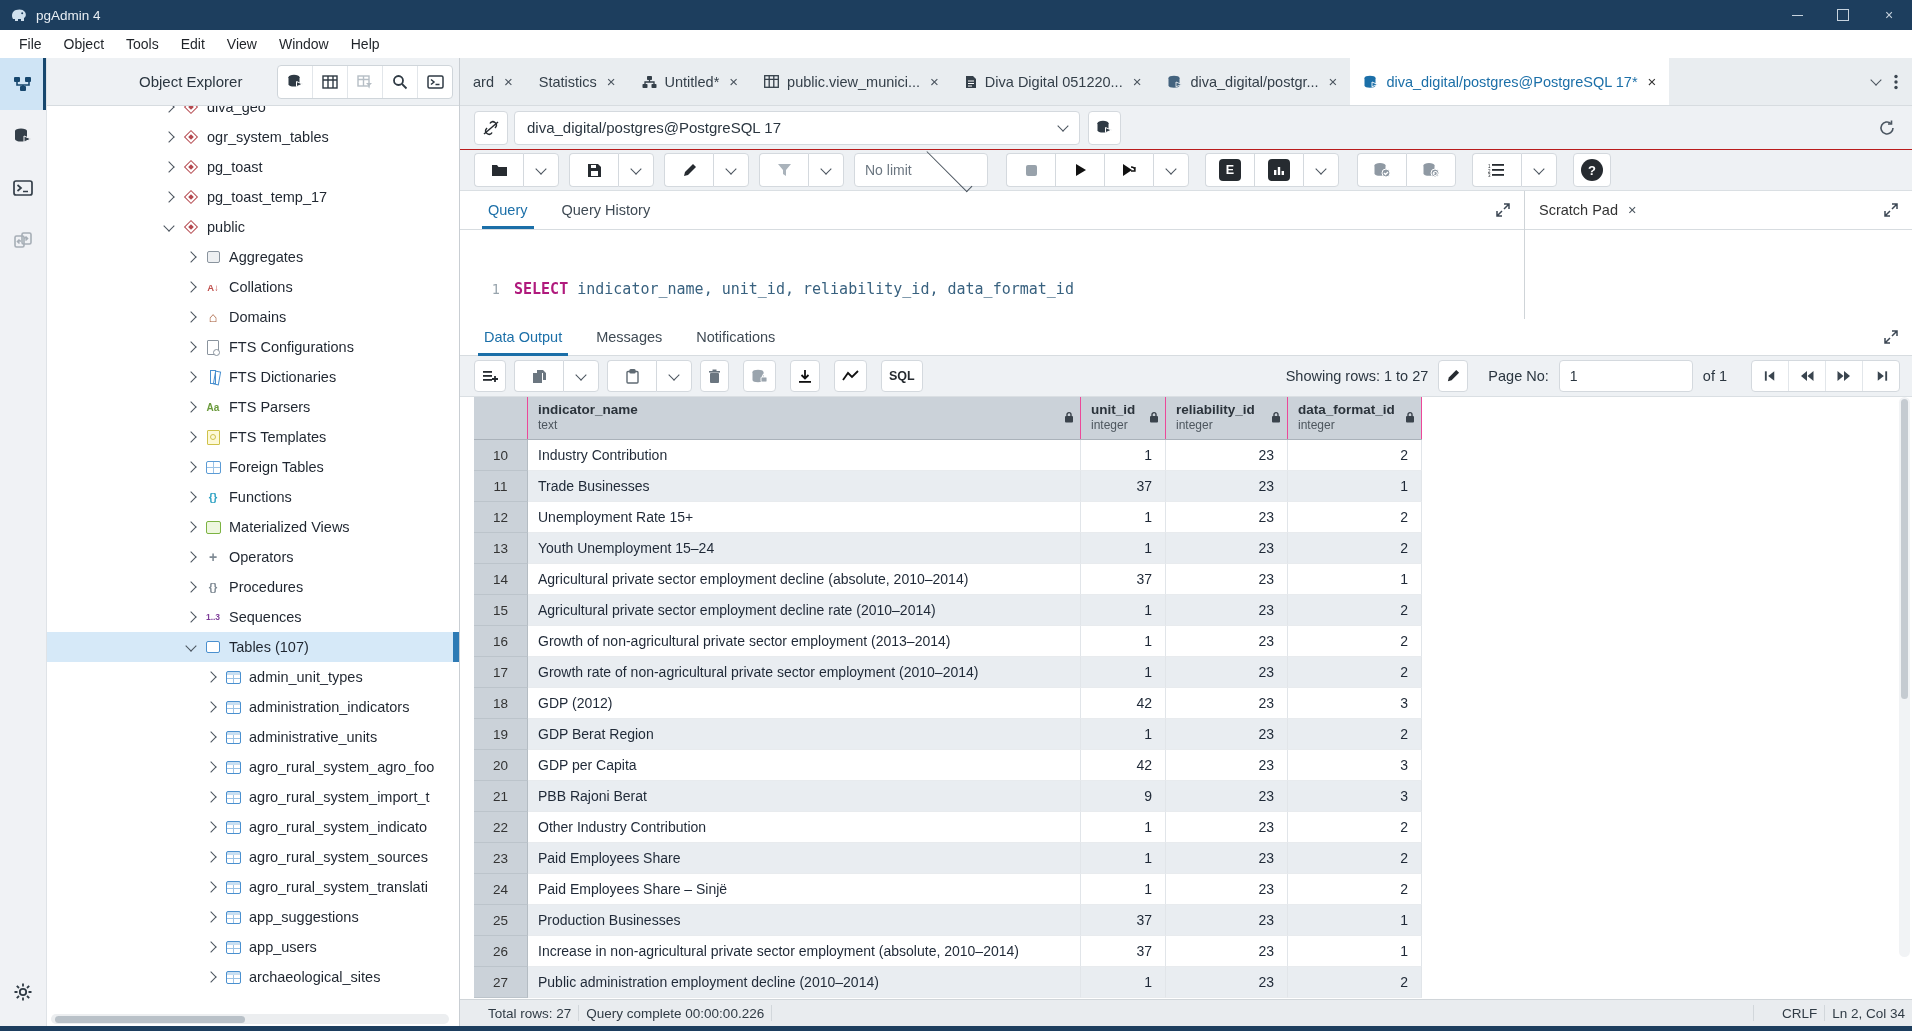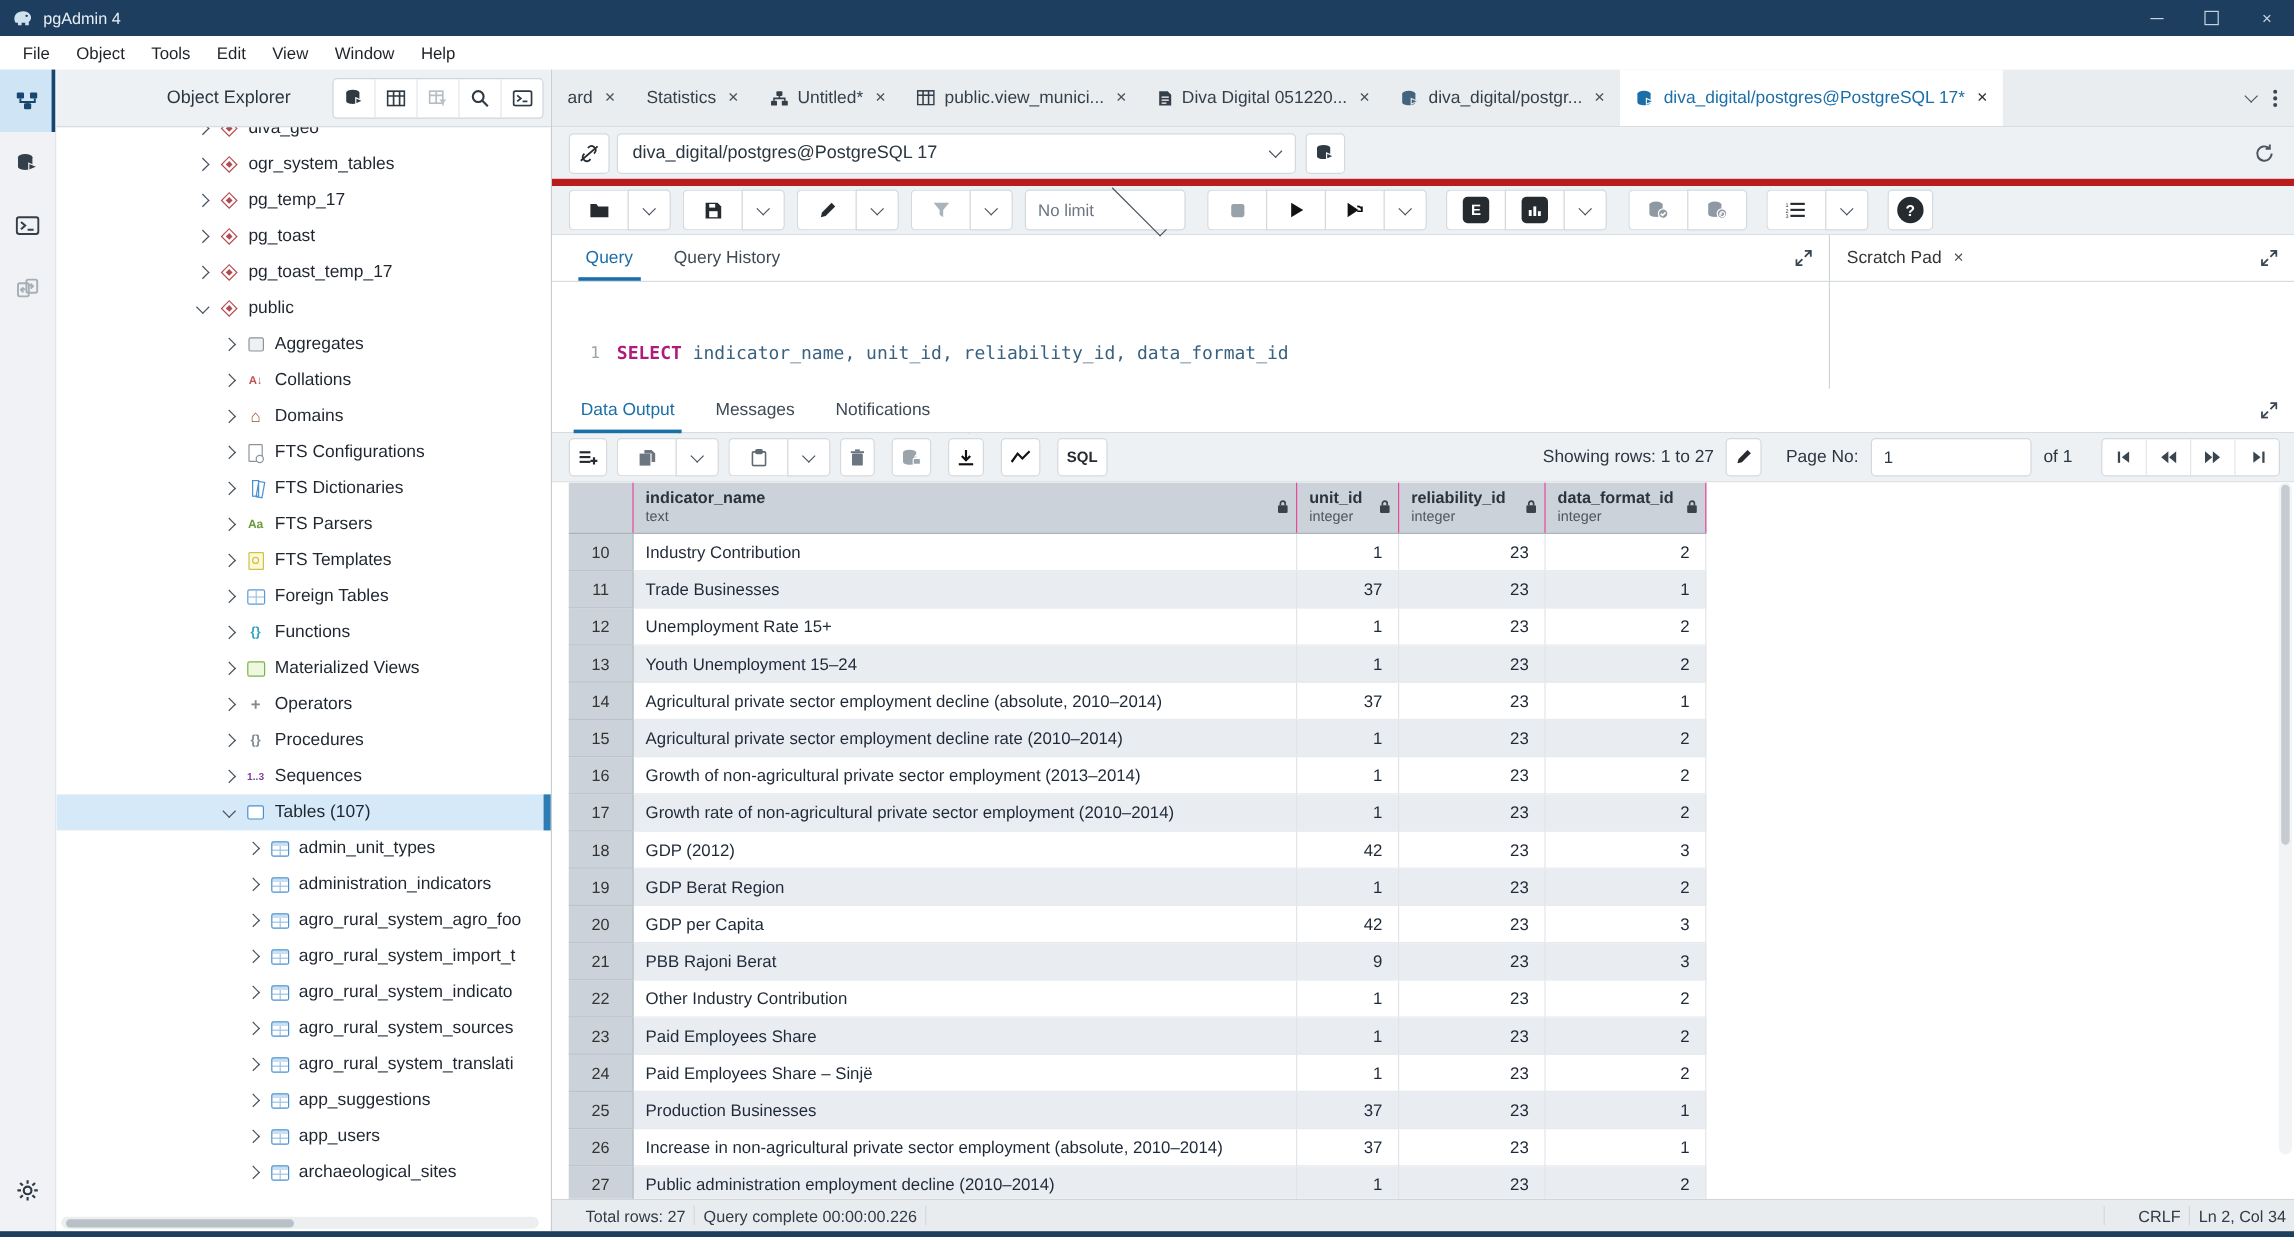--- a/index.html
+++ b/index.html
@@ -74,21 +74,21 @@
   .hscroll .thumb{position:absolute;left:4px;top:1.5px;height:7px;width:190px;background:#b9c1c8;border-radius:4px;}
   
   .rightpane{flex:1;display:flex;flex-direction:column;min-width:0;position:relative;}
   .tabbar{height:47px;background:#e9edf0;display:flex;align-items:stretch;flex:none;border-bottom:1px solid #d7dce0;}
   .qtab{display:flex;align-items:center;padding:0 13px;font-size:14.5px;color:#343f49;gap:8px;white-space:nowrap;}
   .qtab .x{color:#4a545e;font-size:15px;margin-left:2px;}
   .qtab.active{background:#fff;color:#1b6fa8;}
   .qtab.active .x{color:#333;}
   .tabicons{margin-left:auto;display:flex;align-items:center;gap:14px;padding-right:14px;color:#3c4650;}
   
-  .connbar{height:43px;background:#eef1f4;border-bottom:6px solid #b91c1c;display:flex;align-items:center;padding-left:14px;flex:none;position:relative;}
+  .connbar{height:43px;background:#eef1f4;border-bottom:1px solid #b91c1c;display:flex;align-items:center;padding-left:14px;flex:none;position:relative;}
   .btn{background:#fff;border:1px solid #d4d9de;border-radius:4px;height:32px;display:flex;align-items:center;justify-content:center;padding:0 7px;color:#262b30;}
   .connsel{width:540px;height:32px;background:#fff;border:1px solid #d4d9de;border-radius:4px;margin-left:6px;
            display:flex;align-items:center;padding:0 12px;font-size:15px;color:#2b3640;}
   .connsel .cv{flex:1;overflow:hidden;white-space:nowrap;}
   .dchev{width:7px;height:7px;border-right:1.6px solid #4a545e;border-bottom:1.6px solid #4a545e;transform:rotate(45deg);margin-top:-3px;}
   .conn-right{position:absolute;right:16px;color:#3c4754;display:flex;align-items:center;}
   
   .qtoolbar{height:40px;background:#eef1f4;border-bottom:1px solid #dadfe3;display:flex;align-items:center;padding-left:14px;gap:10px;flex:none;}
   .grp{display:flex;}
   .grp .btn{border-radius:0;border-right-width:0;min-width:34px;height:32px;}
@@ -280,27 +280,20 @@
             <span class="ti ti-schema">
               <i></i>
             </span>
             <span>ogr_system_tables</span>
           </div>
         <div class="titem lvl3">
             <span class="chev"></span>
             <span class="ti ti-schema">
               <i></i>
             </span>
-            <span>pg_temp_17</span>
-          </div>
-        <div class="titem lvl3">
-            <span class="chev"></span>
-            <span class="ti ti-schema">
-              <i></i>
-            </span>
             <span>pg_toast</span>
           </div>
         <div class="titem lvl3">
             <span class="chev"></span>
             <span class="ti ti-schema">
               <i></i>
             </span>
             <span>pg_toast_temp_17</span>
           </div>
         <div class="titem lvl3">
@@ -400,20 +393,27 @@
               <i></i>
             </span>
             <span>admin_unit_types</span>
           </div>
         <div class="titem lvl5">
             <span class="chev"></span>
             <span class="ti ti-table">
               <i></i>
             </span>
             <span>administration_indicators</span>
+          </div>
+        <div class="titem lvl5">
+            <span class="chev"></span>
+            <span class="ti ti-table">
+              <i></i>
+            </span>
+            <span>administrative_units</span>
           </div>
         <div class="titem lvl5">
             <span class="chev"></span>
             <span class="ti ti-table">
               <i></i>
             </span>
             <span>agro_rural_system_agro_foo</span>
           </div>
         <div class="titem lvl5">
             <span class="chev"></span>

